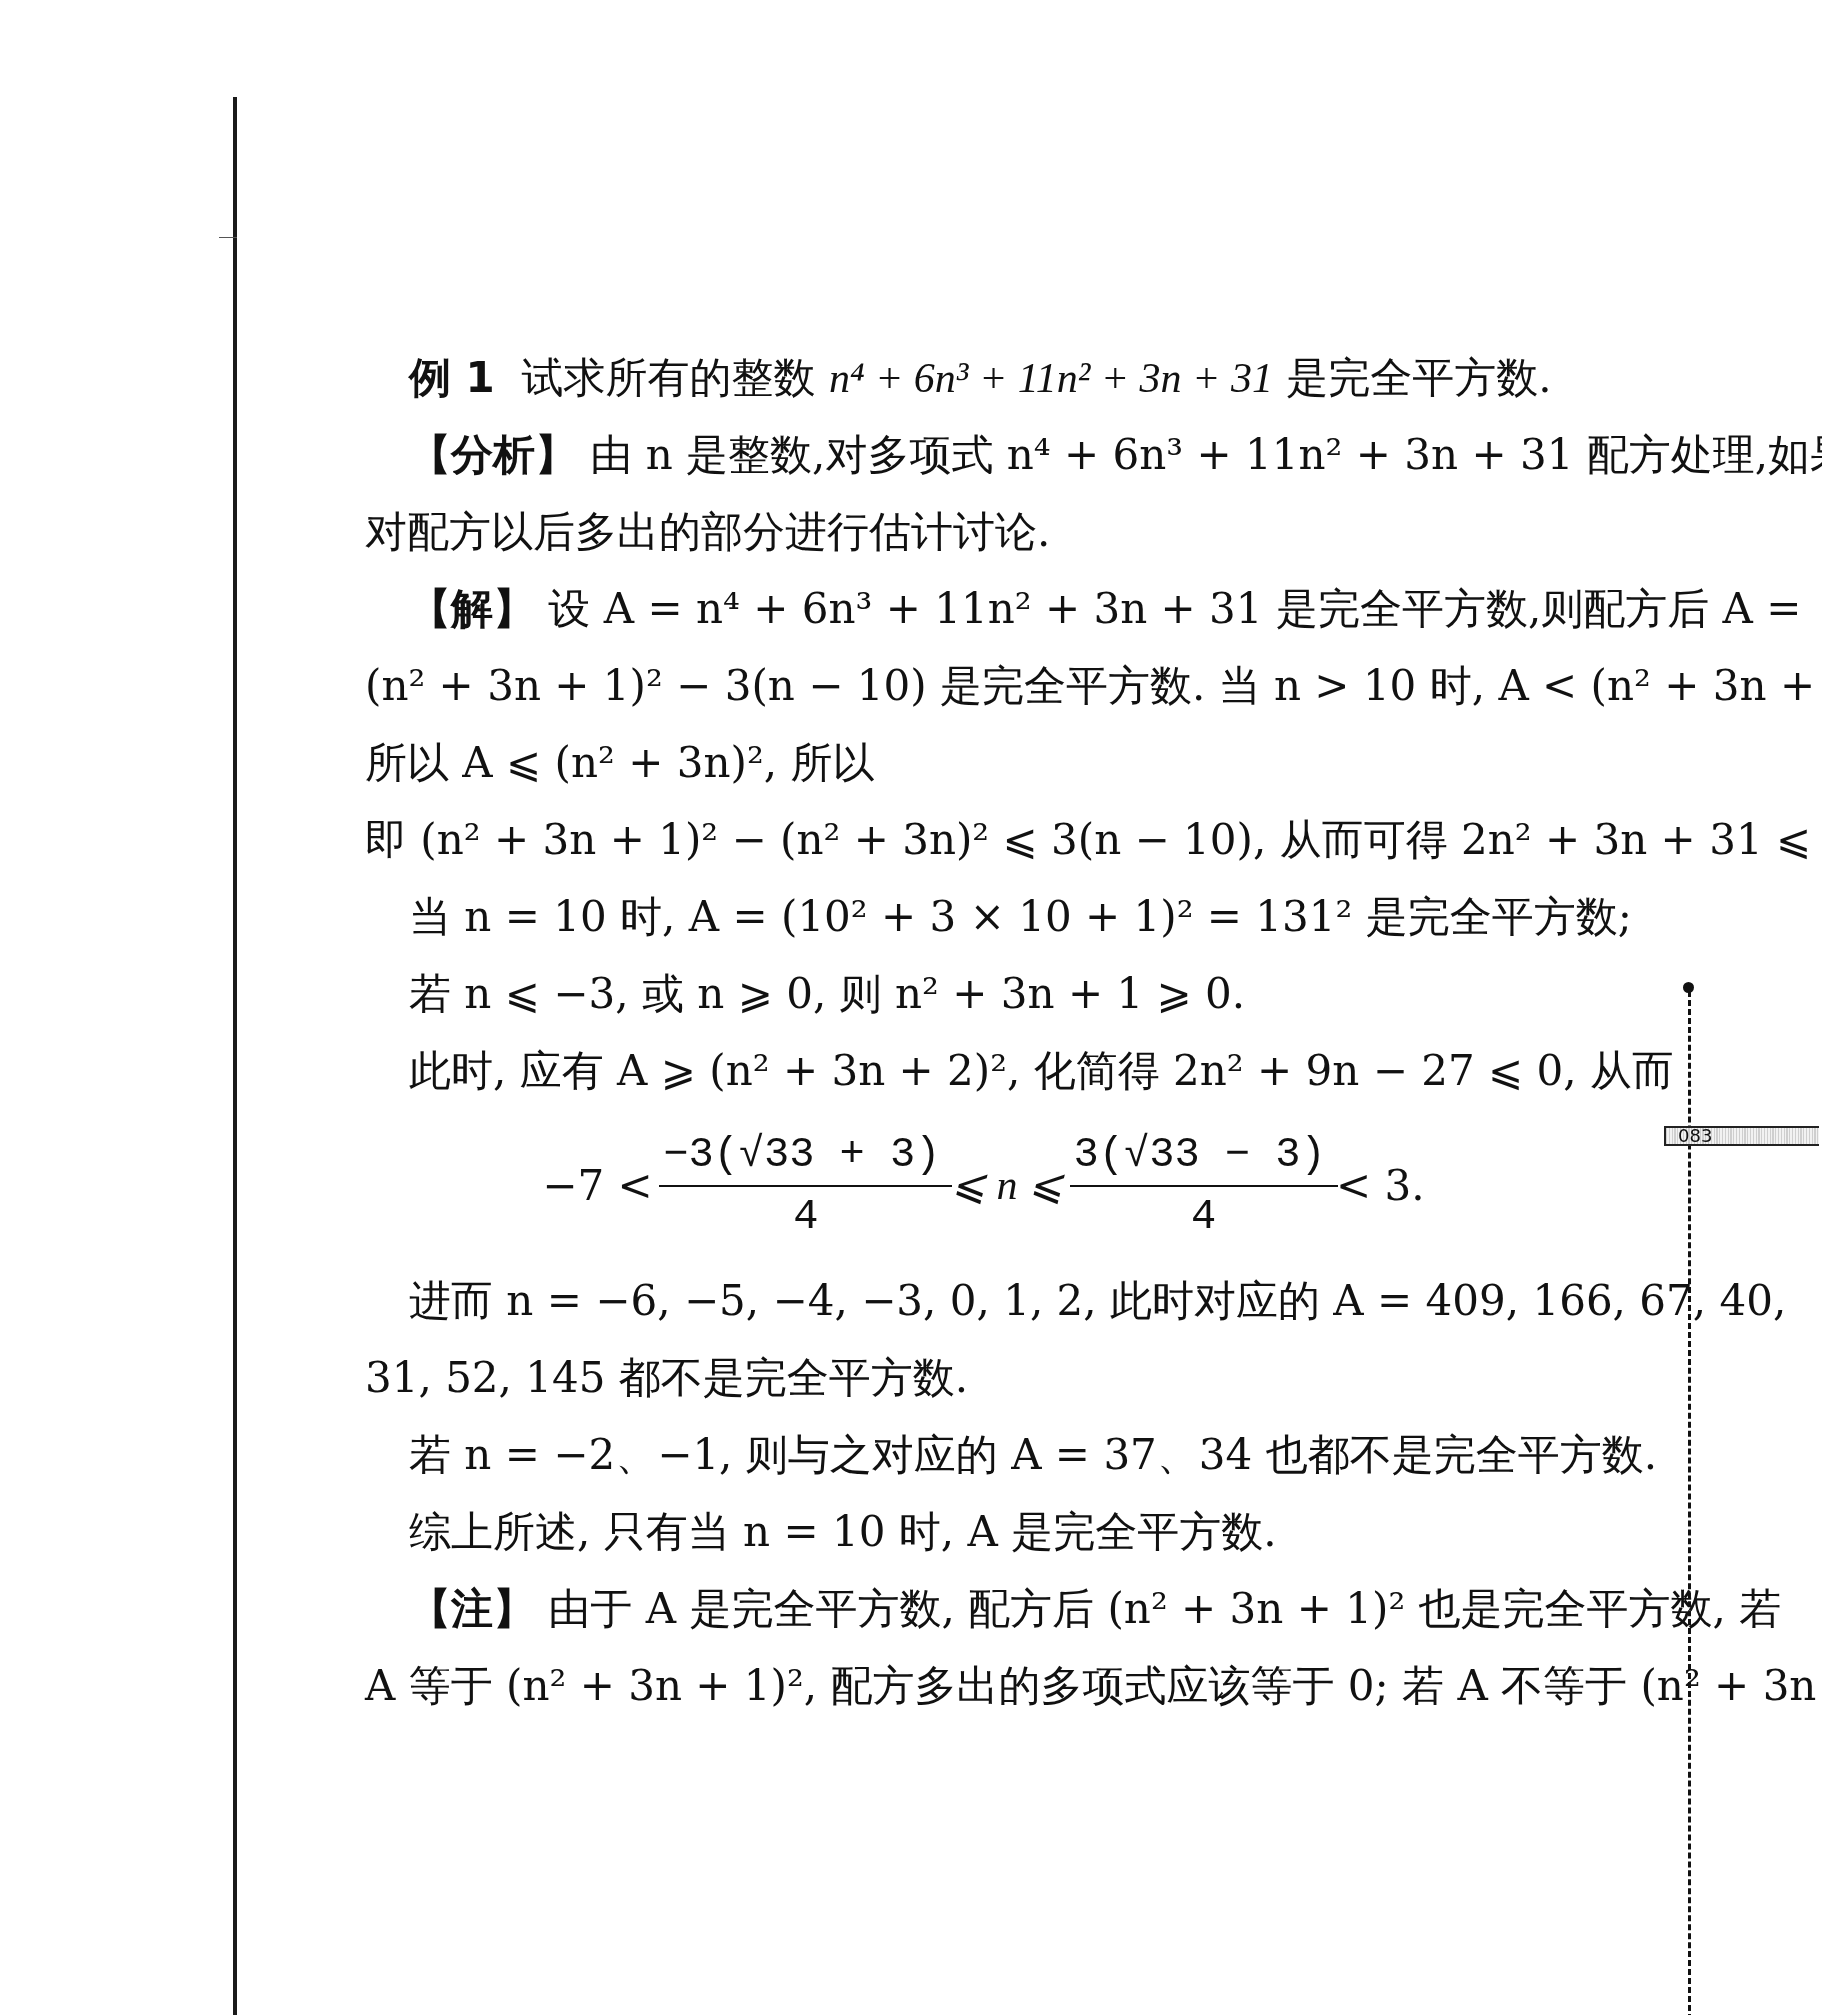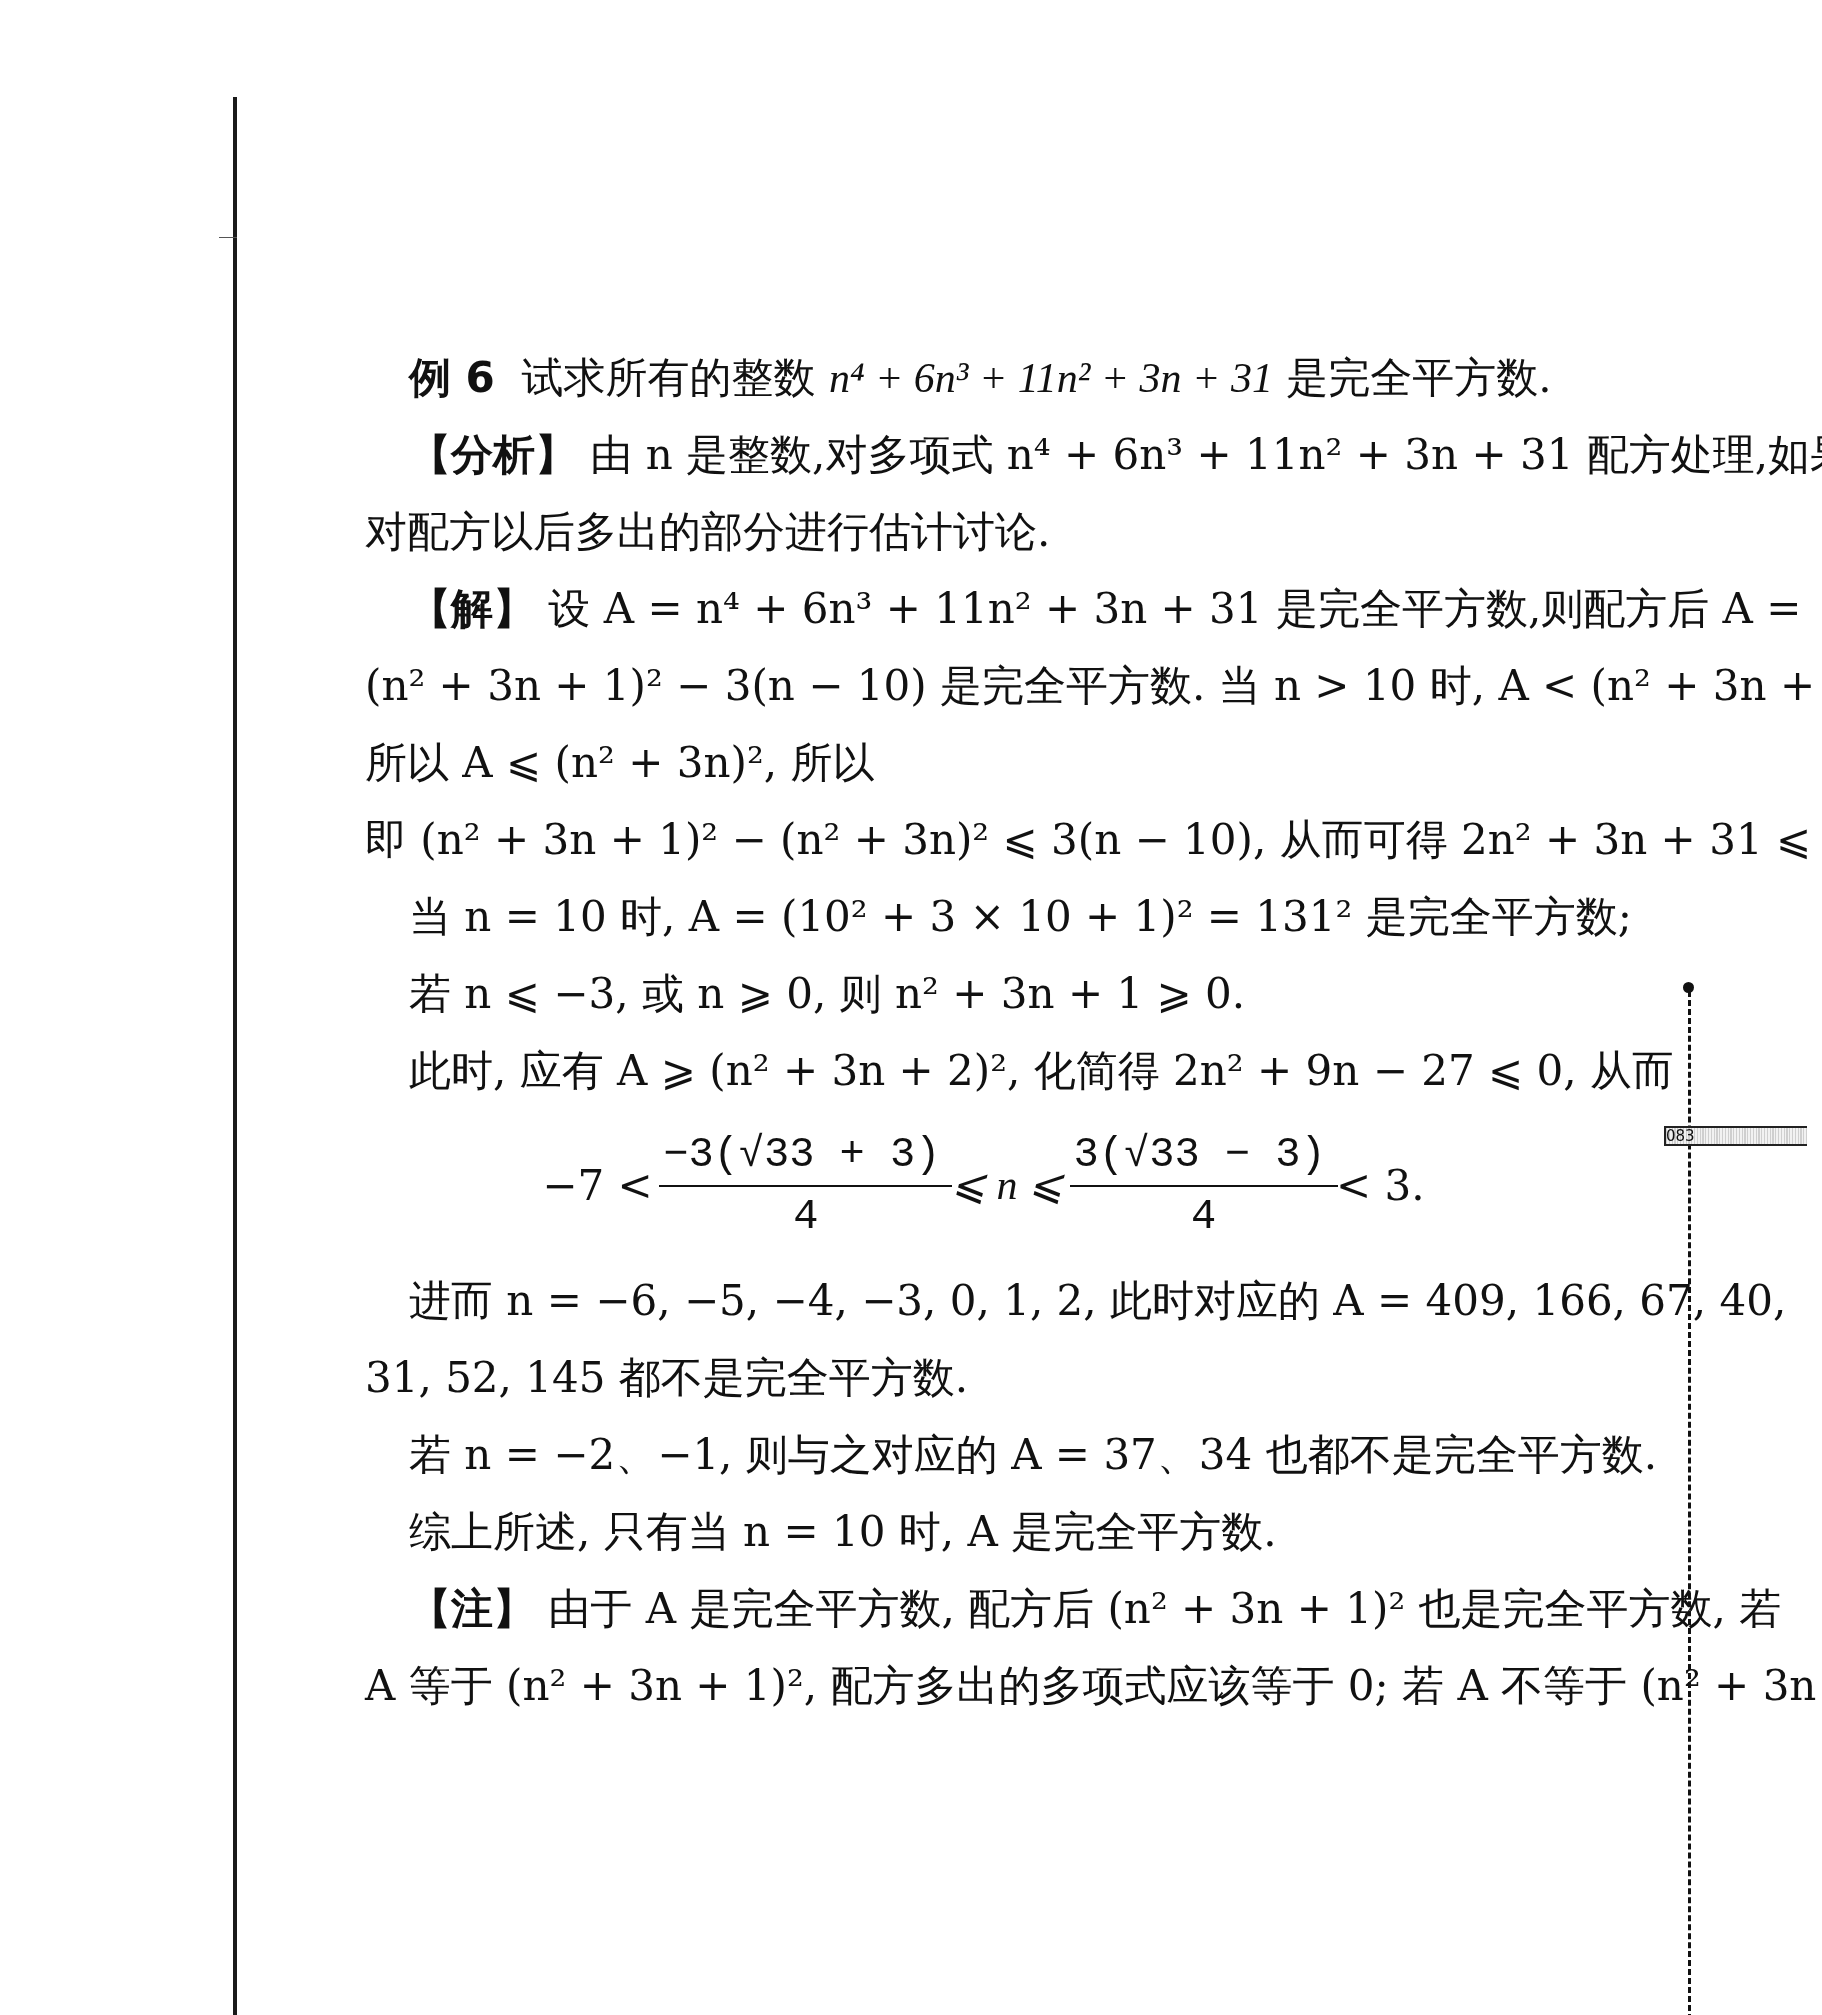--- a/index.html
+++ b/index.html
@@ -23,33 +23,33 @@
   .frac { display: inline-flex; flex-direction: column; align-items: flex-start; vertical-align: middle; margin: 0 6.4px; font-family: Liberation Mono, monospace; }
   .frac .num { padding: 0 4px; line-height: 60px; }
   .frac .den { border-top: 2.8px solid #111; padding: 0 4px; line-height: 60px; width: 100%; text-align: center; }
 
   .right-rule-dot { position: absolute; left: 1683px; top: 982px; width: 11.3px; height: 11.3px; border-radius: 50%; background: #111; }
   .right-rule { position: absolute; left: 1688px; top: 991px; height: 1334px; border-left: 3.2px dashed #111; }
   .page-box {
     position: absolute; left: 1664px; top: 1126px; width: 141px; height: 16px;
     border-top: 2px solid #222; border-bottom: 2px solid #222; border-left: 2px solid #222;
     background: repeating-linear-gradient(90deg, #cfcfcf 0 1.2px, #f2f2f2 1.2px 2.8px);
-    font-family: "DejaVu Sans", "Liberation Sans", sans-serif; font-size: 15px; line-height: 16px; 
+    font-family: "DejaVu Sans", "Liberation Sans", sans-serif; font-size: 18px; line-height: 16px; padding-left: 12px;
     box-sizing: content-box; color: #111;
   }
 </style>
 </head>
 <body>
 
 <div class="left-rule"></div>
 <div class="left-tick"></div>
 
 <div class="content">
   <div class="line indent">
-    <span class="b">例 6</span>&nbsp;&nbsp;<span>试求所有的整数 </span><span class="m">n⁴ + 6n³ + 11n² + 3n + 31</span><span> 是完全平方数.</span>
+    <span class="b">例 1</span>&nbsp;&nbsp;<span>试求所有的整数 </span><span class="m">n⁴ + 6n³ + 11n² + 3n + 31</span><span> 是完全平方数.</span>
   </div>
   <div class="line indent">
     <span class="b">【分析】</span>&nbsp;<span>由 n 是整数,对多项式 n⁴ + 6n³ + 11n² + 3n + 31 配方处理,如果</span>
   </div>
   <div class="line">对配方以后多出的部分进行估计讨论.</div>
 
   <div class="line indent">
     <span class="b">【解】</span>&nbsp;<span>设 A = n⁴ + 6n³ + 11n² + 3n + 31 是完全平方数,则配方后 A =</span>
   </div>
   <div class="line">(n² + 3n + 1)² − 3(n − 10) 是完全平方数. 当 n &gt; 10 时, A &lt; (n² + 3n + 1)²,</div>

